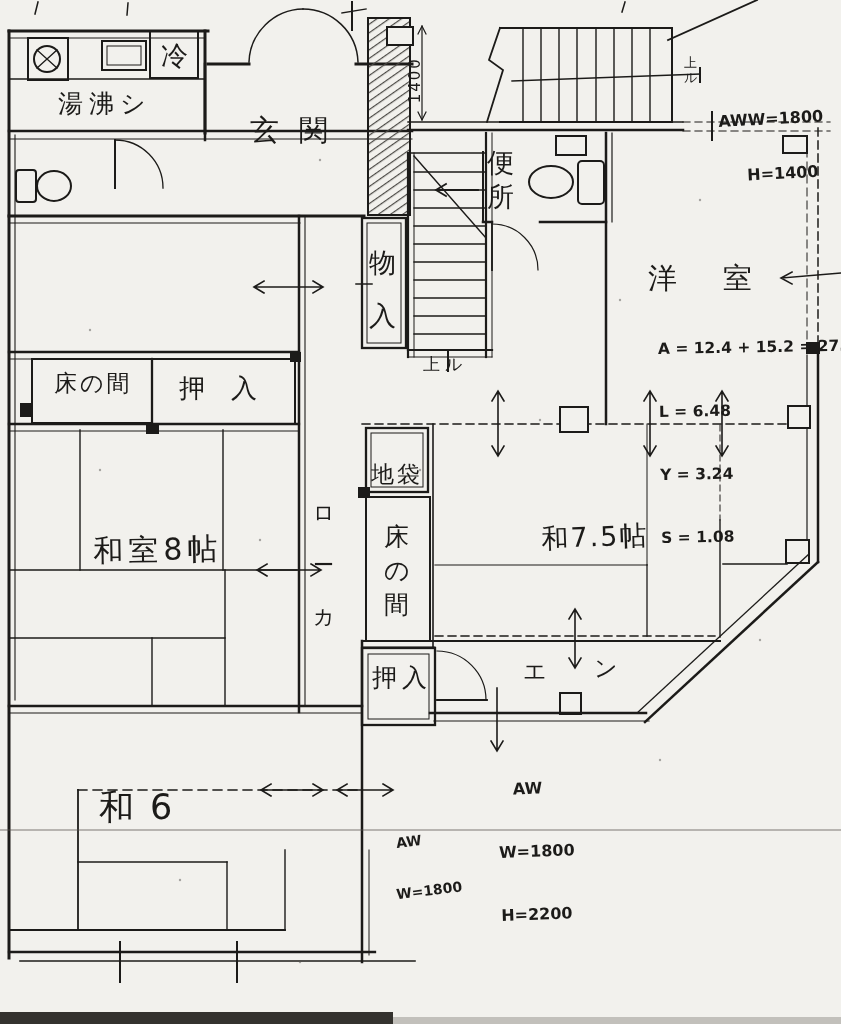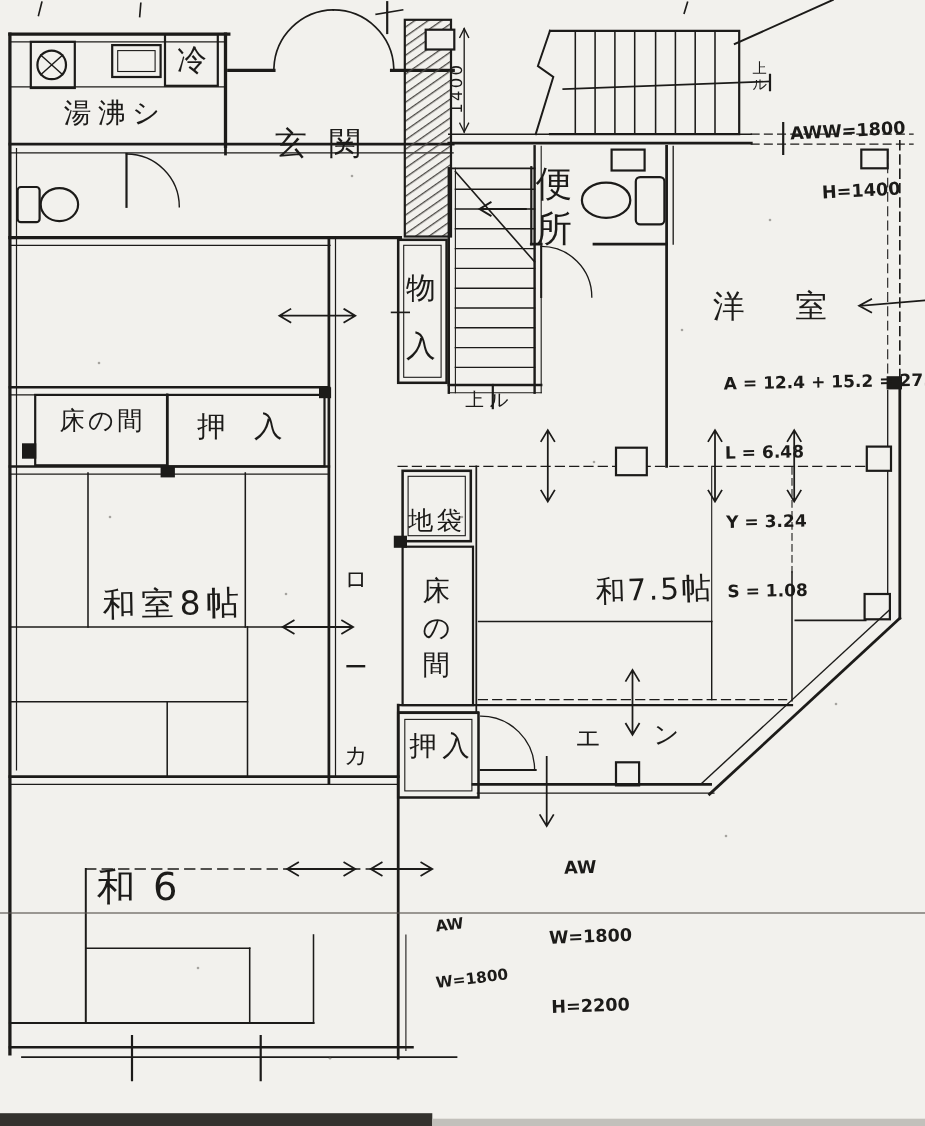--- a/index.html
+++ b/index.html
@@ -234,21 +234,21 @@
       <circle cx="540" cy="420" r="1.2"></circle>
           <circle cx="660" cy="760" r="1.2"></circle>
           <circle cx="300" cy="962" r="1.2"></circle>
     </g>
   </g>
 </svg>
 
 <div class="lbl" style="left:58px;top:90px;font-size:25px;letter-spacing:6px;font-family:Liberation Serif, serif;">湯沸シ</div>
 <div class="lbl" style="left:161px;top:41px;font-size:27px;">冷</div>
 <div class="lbl" style="left:250px;top:90px;font-size:29px;letter-spacing:20px;margin-top:25px;">玄関</div>
-<div class="lbl v" style="left:487px;top:146px;font-size:33px;width:30px;line-height:1.25;text-align:right;">便所</div>
+<div class="lbl v" style="left:487px;top:146px;font-size:27px;width:30px;line-height:1.25;">便所</div>
 <div class="lbl v" style="left:369px;top:237px;font-size:27px;width:46px;line-height:1.95;">物入</div>
 <div class="lbl" style="left:423px;top:355px;font-size:17px;letter-spacing:5px;">上ル</div>
 <div class="lbl v" style="left:684px;top:56px;font-size:13px;width:15px;line-height:1.15;">上ル</div>
 <div class="lbl" style="left:385px;top:72px;width:60px;font-size:15px;letter-spacing:2px;text-align:center;transform:rotate(-90deg);transform-origin:center;">1400</div>
 
 <div class="lbl hand" style="left:716px;top:76px;font-size:16px;line-height:1.15;transform:rotate(-3deg);">
   <div>AWW=1800</div>
   <div style="margin-left:26px;">H=1400</div>
 </div>
 
@@ -263,28 +263,28 @@
 
 <div class="lbl" style="left:54px;top:371px;font-size:23px;letter-spacing:3px;">床の間</div>
 <div class="lbl" style="left:179px;top:374px;font-size:26px;letter-spacing:26px;">押入</div>
 <div class="lbl" style="left:93px;top:534px;font-size:30px;letter-spacing:5px;transform:rotate(-1deg);">和室8帖</div>
 <div class="lbl" style="left:371px;top:440px;font-size:23px;letter-spacing:3px;margin-top:22px;">地袋</div>
 <div class="lbl v" style="left:384px;top:520px;font-size:25px;width:28px;line-height:1.35;">床の間</div>
 <div class="lbl" style="left:541px;top:524px;font-size:27px;letter-spacing:2px;transform:rotate(-2deg);">和7.5帖</div>
 <div class="lbl" style="left:372px;top:664px;font-size:25px;letter-spacing:5px;">押入</div>
 <div class="lbl" style="left:523px;top:659px;font-size:23px;">エ</div>
 <div class="lbl" style="left:594px;top:656px;font-size:23px;">ン</div>
-<div class="lbl v" style="left:313px;top:487px;font-size:21px;width:24px;line-height:80px;">ローカ</div>
+<div class="lbl v" style="left:313px;top:487px;font-size:21px;width:24px;line-height:52px;">ローカ</div>
 
 <div class="lbl hand" style="left:495px;top:737px;font-size:16px;line-height:21px;transform:rotate(-2deg);">
   <div style="margin-left:16px;">AW</div>
   <div>W=1800</div>
   <div>H=2200</div>
 </div>
 
-<div class="lbl" style="left:88px;top:788px;font-size:35px;letter-spacing:16px;text-align:right;">和6</div>
+<div class="lbl" style="left:99px;top:788px;font-size:35px;letter-spacing:16px;text-align:right;">和6</div>
 
 <div class="lbl hand" style="left:385px;top:802px;font-size:14px;line-height:17px;transform:rotate(-7deg);">
   <div style="margin-left:6px;">AW</div>
   <div>W=1800</div>
 </div>
 
 </div>
 
 </body></html>

